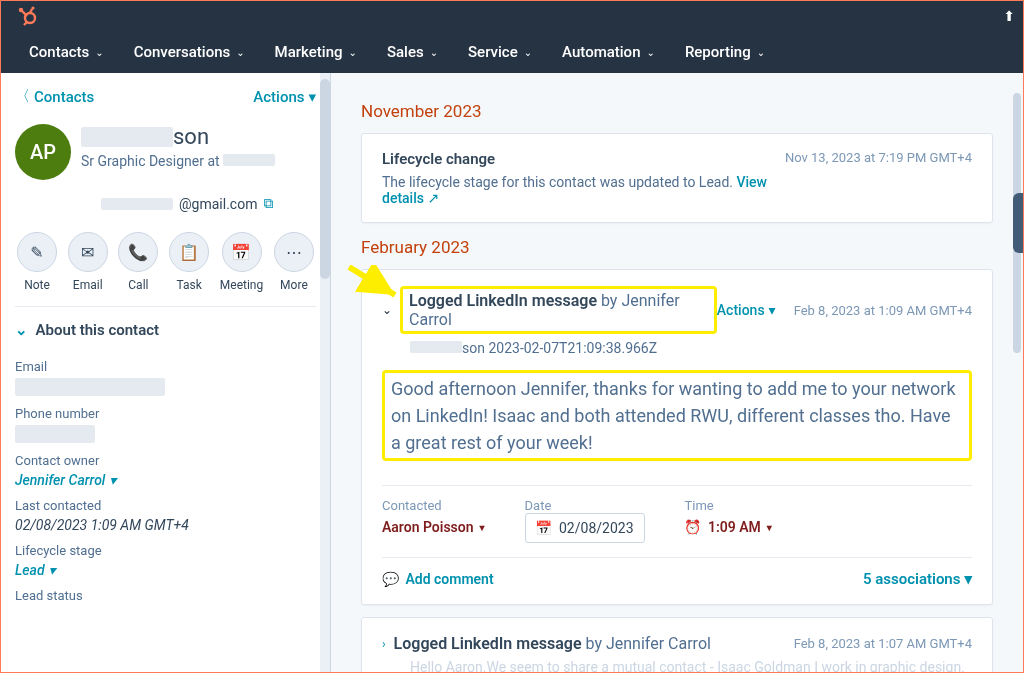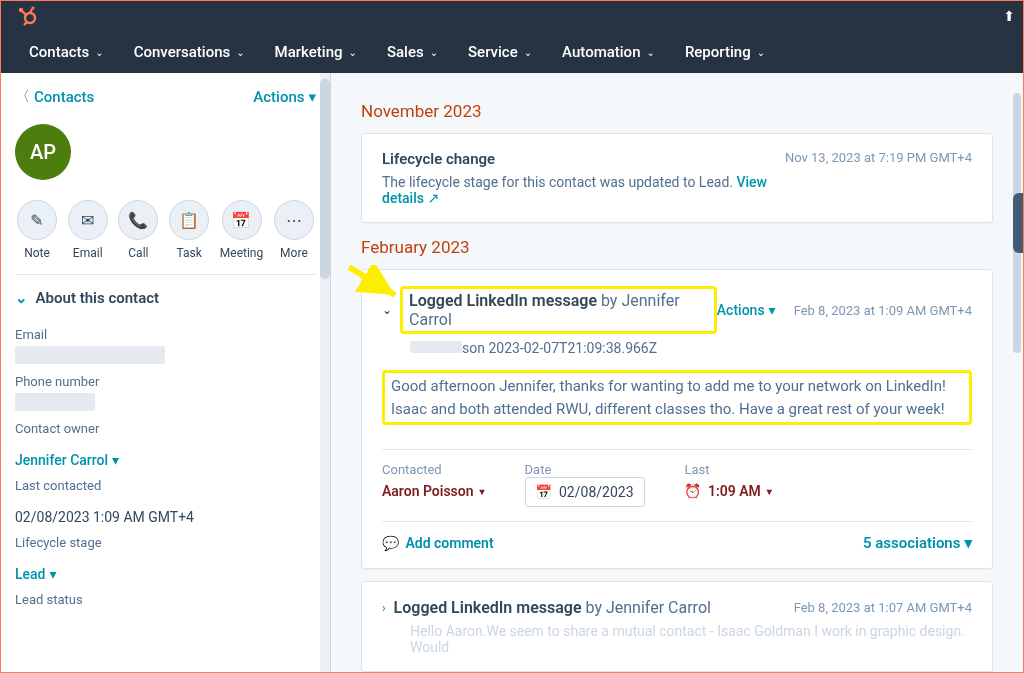--- a/index.html
+++ b/index.html
@@ -30,42 +30,42 @@
   .subtitle { font-size:14px; color:#516f90; }
   .email-line { font-size:14px; color:#33475b; margin-top:22px; display:flex; align-items:center; gap:6px; }
   .blur { background:#e5eaf0; color:transparent; border-radius:2px; }
 
   .action-row { display:flex; justify-content:space-between; margin:20px 0 14px; padding:0 2px; }
   .action-btn { display:flex; flex-direction:column; align-items:center; gap:6px; color:#33475b; font-size:12px; cursor:pointer; }
   .action-circle { width:40px; height:40px; border-radius:50%; background:#eaf0f6; border:1px solid #cbd6e2; display:flex; align-items:center; justify-content:center; font-size:16px; color:#33475b; }
 
   .section-hdr { display:flex; align-items:center; gap:8px; font-weight:600; color:#33475b; font-size:15px; padding:14px 0 10px; border-top:1px solid #e5eaf0; cursor:pointer; }
   .field-label { font-size:13px; color:#516f90; margin-top:10px; }
-  .field-value { font-size:14px; color:#33475b; margin-top:16px; }
+  .field-value { font-size:14px; color:#33475b; margin-top:4px;font-style:italic; }
   .field-value .linkish { font-size:14px; }
 
   
   .right { flex:1; overflow-y:auto; padding: 14px 30px 40px; position:relative; }
   .right-scroll-thumb { position:absolute; right:2px; top:20px; width:8px; height:260px; background:#cbd6e2; border-radius:4px; }
   .month-label { font-size:17px; color:#c2410c; margin: 14px 0 12px; }
 
   .card { background:#fff; border:1px solid #dfe3eb; border-radius:3px; padding:16px 20px; margin-bottom:12px; box-shadow:0 1px 2px rgba(0,0,0,0.04); }
   .card-top { display:flex; justify-content:space-between; align-items:flex-start; }
   .card-title { font-size:15px; font-weight:600; color:#33475b; }
   .card-sub { font-size:14px; color:#516f90; margin-top:6px; }
   .meta-date { font-size:13px; color:#7c98b6; white-space:nowrap; }
   .view-details { color:#0091ae; font-weight:500; }
 
   .activity-card { position:relative; }
   .activity-header { display:flex; align-items:center; gap:8px; }
   .chev { color:#253342; font-size:12px; }
   .actions-link { color:#0091ae; font-weight:500; font-size:14px; display:flex; align-items:center; gap:4px; cursor:pointer; }
 
   .highlight-box { border:3px solid #fdee00; border-radius:4px; padding:2px 6px; }
-  .msg-body { color:#516f90; font-size:15px; line-height:1.5; margin:14px 0 10px; }
+  .msg-body { color:#516f90; font-size:18px; line-height:1.5; margin:14px 0 10px; }
 
   .fields-row { display:flex; gap:40px; border-top:1px solid #e5eaf0; padding-top:12px; margin-top:24px; }
   .fr-col .lab { font-size:13px; color:#7c98b6; }
   .fr-col .val { font-size:14px; color:#7f1d1d; font-weight:600; margin-top:6px; display:flex; align-items:center; gap:6px; }
   .date-input { display:flex; align-items:center; gap:6px; border:1px solid #cbd6e2; border-radius:3px; padding:6px 10px; font-size:14px; color:#33475b; }
 
   .card-footer { display:flex; justify-content:space-between; align-items:center; border-top:1px solid #e5eaf0; margin-top:14px; padding-top:12px; }
   .add-comment { color:#0091ae; font-weight:600; font-size:14px; display:flex; align-items:center; gap:6px; cursor:pointer; }
 
   .faded { color:#cbd6e2; }
@@ -131,20 +131,32 @@
             <span>Contacts</span>
           </span>
         <span class="linkish">
             <span>Actions</span>
             <span>▾</span>
           </span>
       </div>
 
       <div class="contact-top">
         <div class="avatar">AP</div>
+        <div class="name-area">
+          <div class="name-line">
+              <span class="blur" style="width:92px;height:20px;display:inline-block"></span>
+              <span>son</span>
+            </div>
+          <div class="subtitle"><span>Sr Graphic Designer at </span><span class="blur" style="width:52px;height:12px;display:inline-block"></span></div>
+          <div class="email-line" style="margin-left:20px;">
+              <span class="blur" style="width:72px;height:12px;display:inline-block"></span>
+              <span>@gmail.com</span>
+              <span style="color:#0091ae;cursor:pointer">⧉</span>
+            </div>
+        </div>
       </div>
 
       <div class="action-row">
         <div class="action-btn">
             <div class="action-circle">✎</div>
             <span>Note</span>
           </div>
         <div class="action-btn">
             <div class="action-circle">✉</div>
             <span>Email</span>
@@ -247,21 +259,21 @@
             </div>
         </div>
         <div class="fr-col">
           <div class="lab">Date</div>
           <div class="date-input">
               <span>📅</span>
               <span>02/08/2023</span>
             </div>
         </div>
         <div class="fr-col">
-          <div class="lab">Last</div>
+          <div class="lab">Time</div>
           <div class="val">
               <span>⏰</span> 
               <span>1:09 AM</span> 
               <span style="font-size:10px">▾</span>
             </div>
         </div>
       </div>
 
       <div class="card-footer">
         <span class="add-comment">

